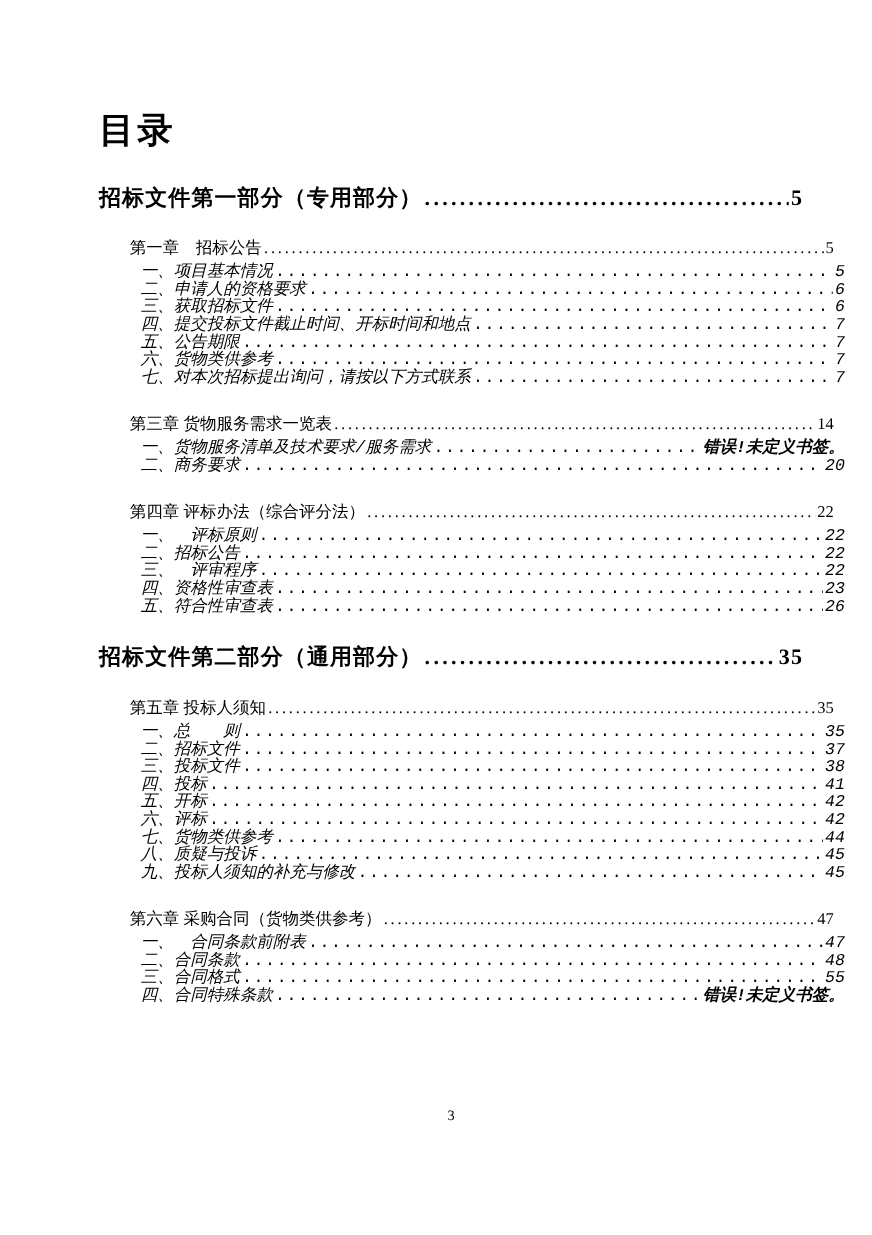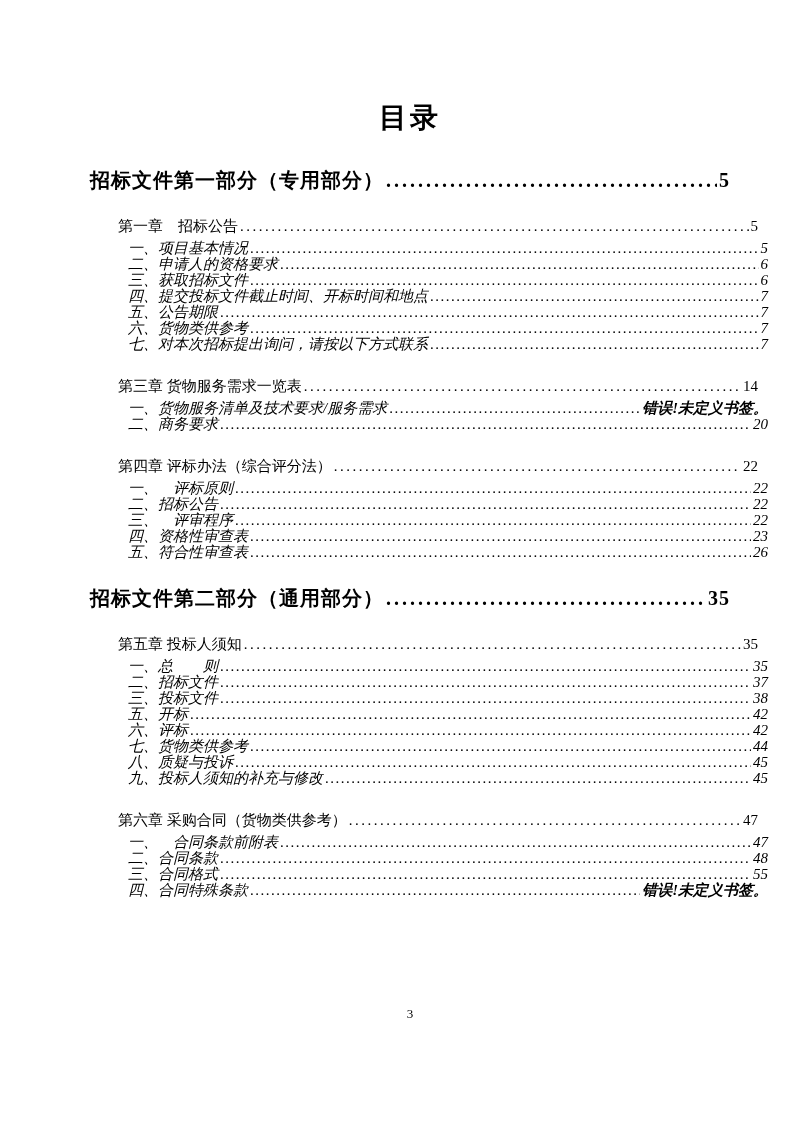--- a/index.html
+++ b/index.html
@@ -17,22 +17,22 @@
     position: relative;
     width: 793px;
     height: 1123px;
     box-sizing: border-box;
     padding: 100px 63px 0 90px;
     background: #ffffff;
     overflow: hidden;
   }
   .doc-title {
     margin: 0 0 32px 0;
-    text-align: center;
-    font-size: 28px;
+    text-align: left;
+    font-size: 32px;
     font-weight: bold;
     line-height: 36px;
     letter-spacing: 3px;
   }
   .toc {
     width: 100%;
   }
   .toc-row {
     display: flex;
     align-items: center;
@@ -75,20 +75,21 @@
     margin-bottom: 2px;
     padding-left: 28px;
   }
   .level-chapter .toc-leader::after { letter-spacing: 2.5px; }
   
   .level-item {
     font-size: 15px;
     font-style: italic;
     line-height: 16px;
     padding-left: 38px;
+    font-family: Liberation Mono, monospace;
   }
   .level-item .toc-leader::after { letter-spacing: 1.5px; }
   .page-error {
     font-weight: bold;
     font-style: italic;
   }
   .footer {
     position: absolute;
     top: 1006px;
     left: 90px;
@@ -214,20 +215,25 @@
     <span class="toc-label">二、招标文件</span>
     <span class="toc-leader"></span>
     <span class="toc-page">37</span>
   </div>
       <div class="toc-row level-item">
     <span class="toc-label">三、投标文件</span>
     <span class="toc-leader"></span>
     <span class="toc-page">38</span>
   </div>
       <div class="toc-row level-item">
+    <span class="toc-label">四、投标</span>
+    <span class="toc-leader"></span>
+    <span class="toc-page">41</span>
+  </div>
+      <div class="toc-row level-item">
     <span class="toc-label">五、开标</span>
     <span class="toc-leader"></span>
     <span class="toc-page">42</span>
   </div>
       <div class="toc-row level-item">
     <span class="toc-label">六、评标</span>
     <span class="toc-leader"></span>
     <span class="toc-page">42</span>
   </div>
       <div class="toc-row level-item">

